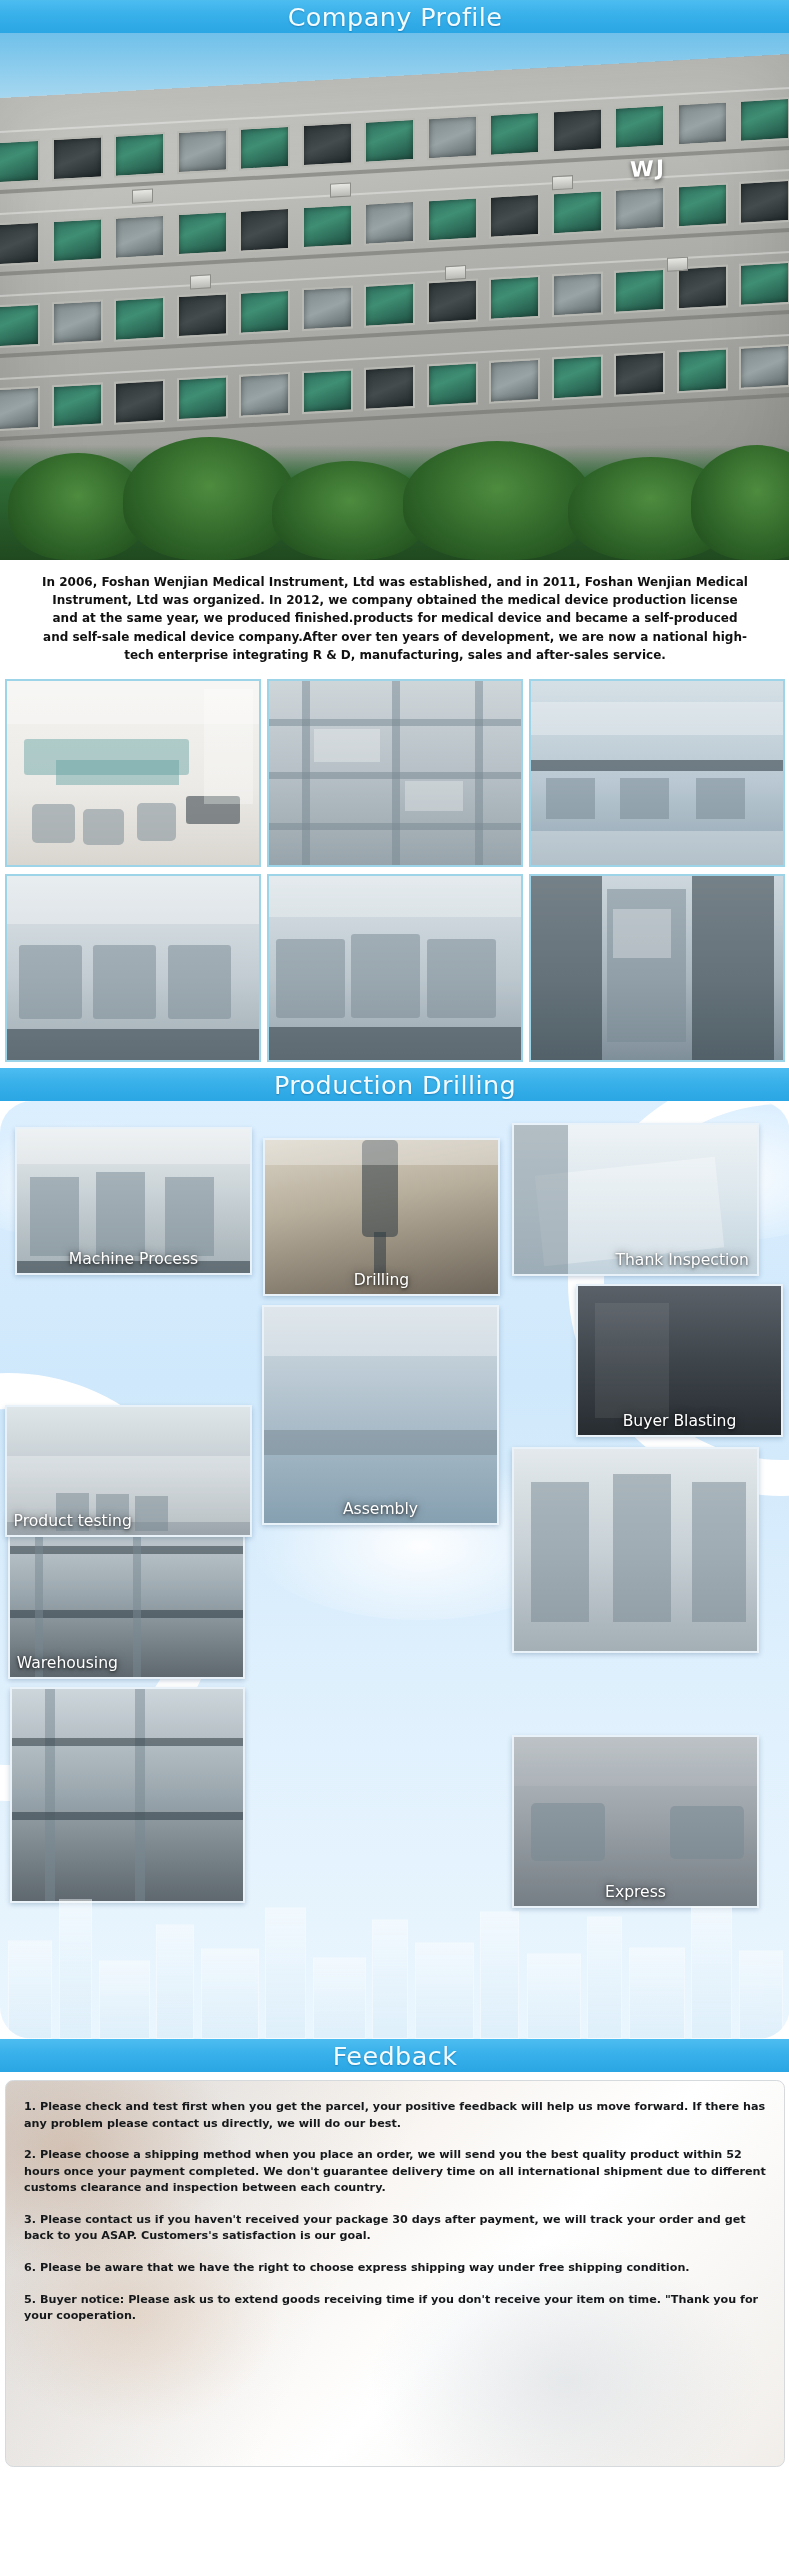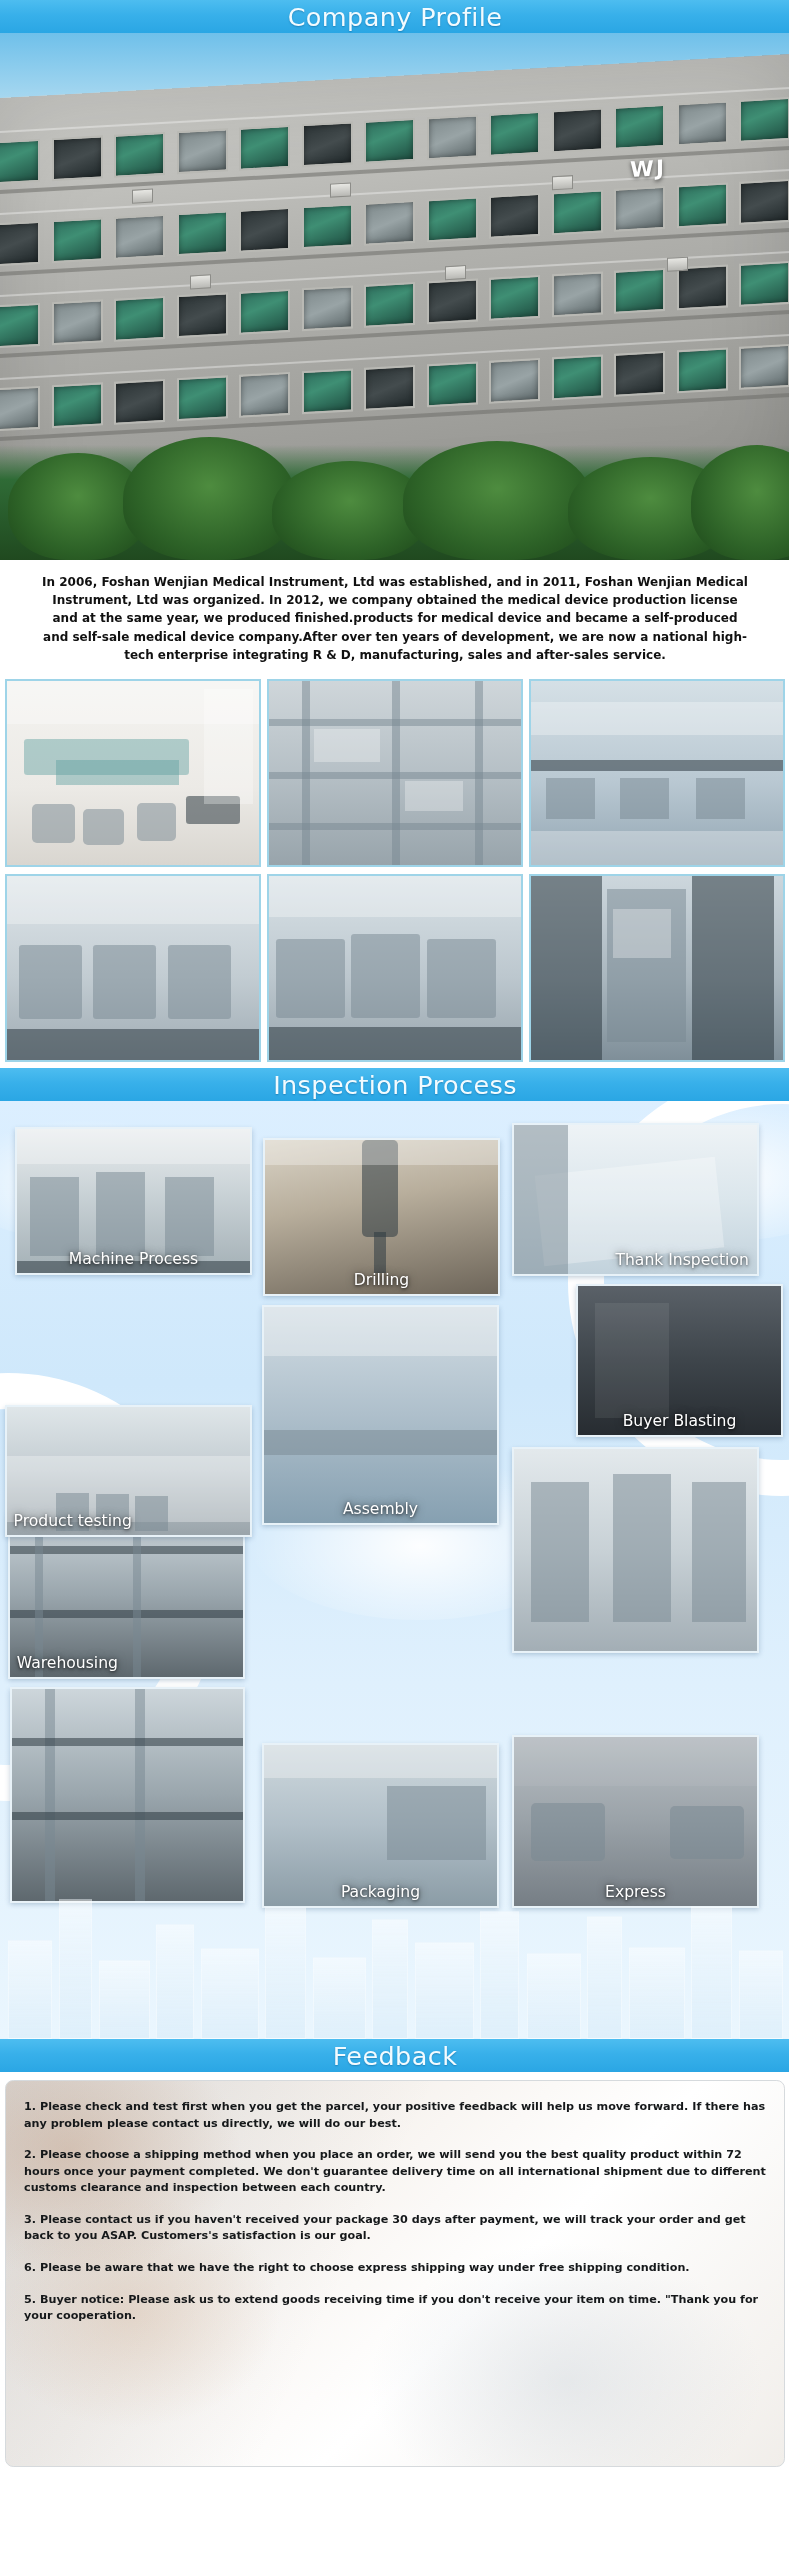--- a/index.html
+++ b/index.html
@@ -125,20 +125,21 @@
   .bar-mid  { position:absolute; background:rgba(120,136,146,.5); }
   .teal-blk { position:absolute; background:rgba(95,160,160,.45); }
 
   
   .process {
     width:790px;
     position:relative;
     background:linear-gradient(180deg,#dcefff 0%, #cfe8fb 30%, #dff0fd 62%, #eaf6fe 100%);
     padding-bottom:6px;
     overflow:hidden;
+    border-radius:32px;
   }
   .skyline {
     position:absolute; left:0; bottom:0; width:790px; height:173px;
     opacity:.55;
   }
   .sky-b {
     position:absolute; bottom:0;
     background:linear-gradient(180deg, rgba(255,255,255,.85) 0%, rgba(196,224,243,.55) 100%);
     border:0.8px solid rgba(255,255,255,.7);
   }
@@ -367,21 +368,21 @@
     <div class="cell ph-machine">
       <div class="bar-dark" style="left:0; top:0; width:71px; height:100%;"></div>
       <div class="bar-mid" style="left:76px; top:13px; width:79px; height:153px;"></div>
       <div class="bar-dark" style="left:161px; top:0; width:82px; height:100%;"></div>
       <div class="streak" style="left:82px; top:33px; width:58px; height:49px;"></div>
 
     </div>
   </div>
 
   <div class="banner">
-    <span class="banner-title">Inspection Process</span>
+    <span class="banner-title">Production Drilling</span>
   </div>
 
   <div class="process" style="height:938px;">
 
     <div class="cloud" style="left:-49px; top:16.5px; width:263px; height:123px;"></div>
     <div class="cloud" style="left:576px; top:0px;  width:296px; height:140px;"></div>
     <div class="cloud" style="left:247px; top:354px; width:346px; height:165px;"></div>
 
     <div class="swoosh" style="right:-206px; top:-33px; width:428px; height:428px; border-color:#ffffff;"></div>
     <div class="swoosh" style="left:-206px; top:272px; width:428px; height:428px; border-color:#ffffff;"></div>
@@ -441,25 +442,20 @@
       <div class="bar-mid" style="left:178px; top:33px; width:54px; height:140px;"></div>
     </div>
 
     <div class="pimg bg-warehouse" style="position:absolute; left:10px; top:586px; width:235px; height:216px;">
       <div class="bar-mid" style="left:33px; top:0; width:10px; height:100%;"></div>
       <div class="bar-mid" style="left:123px; top:0; width:10px; height:100%;"></div>
       <div class="bar-dark" style="left:0; top:49px; width:100%; height:8.2px;"></div>
       <div class="bar-dark" style="left:0; top:123px; width:100%; height:8.2px;"></div>
     </div>
 
-    <div class="pimg bg-pack" style="position:absolute; left:262px; top:642px; width:237px; height:165px;">
-      <div class="streak" style="left:0; top:0; width:100%; height:33px;"></div>
-      <div class="bar-mid" style="left:123px; top:41px; width:99px; height:74px;"></div>
-      <span class="plabel mid">Packaging</span>
-    </div>
 
     <div class="pimg bg-express" style="position:absolute; left:512px; top:634px; width:247px; height:173px;">
       <div class="streak" style="left:0; top:0; width:100%; height:49px; opacity:.2;"></div>
       <div class="bar-mid" style="left:16.5px; top:66px; width:74px; height:58px; border-radius:5px;"></div>
       <div class="bar-mid" style="left:156px; top:69px; width:74px; height:53px; border-radius:5px;"></div>
       <span class="plabel mid">Express</span>
     </div>
 
     <div class="skyline">
       <div class="sky-b" style="left:8.2px;  width:44px; height:99px;"></div>
@@ -482,21 +478,21 @@
 
   <div class="banner">
     <span class="banner-title">Feedback</span>
   </div>
 
   <div class="feedback-body">
     <div class="fb-card">
       <div class="fb-ghost"></div>
       <div class="fb-list">
         <p class="fb-item">1. Please check and test first when you get the parcel, your positive feedback will help us move forward. If there has any problem please contact us directly, we will do our best.</p>
-        <p class="fb-item">2. Please choose a shipping method when you place an order, we will send you the best quality product within 72 hours once your payment completed. We don't guarantee delivery time on all international shipment due to different customs clearance and inspection between each country.</p>
+        <p class="fb-item">2. Please choose a shipping method when you place an order, we will send you the best quality product within 52 hours once your payment completed. We don't guarantee delivery time on all international shipment due to different customs clearance and inspection between each country.</p>
         <p class="fb-item">3. Please contact us if you haven't received your package 30 days after payment, we will track your order and get back to you ASAP. Customers's satisfaction is our goal.</p>
         <p class="fb-item">6. Please be aware that we have the right to choose express shipping way under free shipping condition.</p>
         <p class="fb-item">5. Buyer notice: Please ask us to extend goods receiving time if you don't receive your item on time. "Thank you for your cooperation.</p>
       </div>
     </div>
   </div>
 
 </div>
 
 

